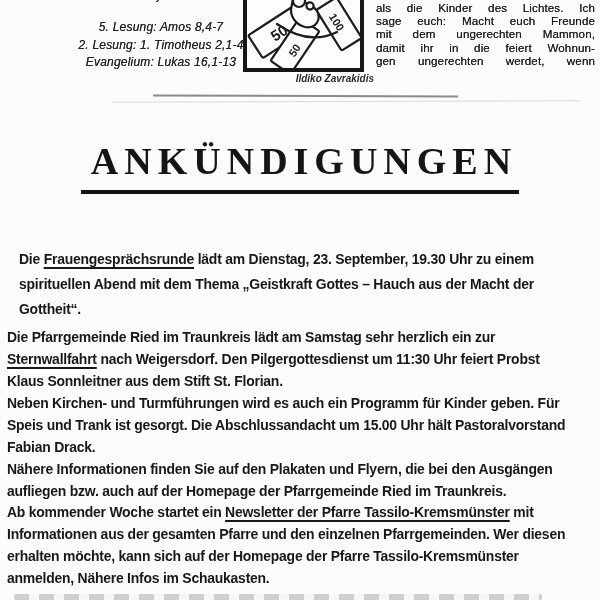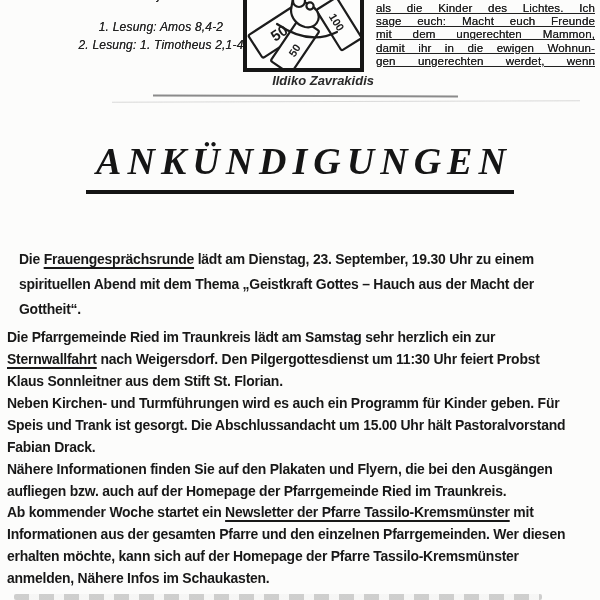--- a/index.html
+++ b/index.html
@@ -19,46 +19,46 @@
   .reading-item   { line-height:17.5px; letter-spacing:.2px; }
 
   
   .stamp-box {
     position:absolute; left:243px; top:-20px; width:113px; height:84px;
     border:4px solid #161616; background:#fdfdfc;
   }
   .stamp-box svg { display:block; width:100%; height:100%; }
   .stamp-caption {
     position:absolute; left:240px; top:73px; width:134px;
-    text-align:right; font-style:italic; font-weight:700; font-size:13px; color:#2a2a2a;
+    text-align:right; font-style:italic; font-weight:700; font-size:10px; color:#2a2a2a;
   }
 
   
   .quote {
     position:absolute; left:376px; top:1px; width:219px;
     font-size:11.6px; line-height:13.2px; color:#202020;
     text-shadow:0 0 .4px #333; letter-spacing:.1px;
   }
-  .q-line { text-align:justify; text-align-last:justify;text-decoration:underline; }
+  .q-line { text-align:justify; text-align-last:justify; }
   .q-line.last { text-align-last:left; }
   .end-mark {
     font-size:25px; font-weight:700; letter-spacing:-1px;
     vertical-align:-5px; line-height:0; padding-left:5px;
   }
 
   
   .divider       { position:absolute; left:153px; top:95px; width:305px; height:2px; background:#8b8b8b; transform:rotate(.15deg); }
   .divider-faint { position:absolute; left:112px; top:101px; width:468px; height:1px; background:#bdbdbd; opacity:.55; transform:rotate(-.2deg); }
 
   
   .heading-wrap { position:absolute; left:0; top:139px; width:600px; text-align:center; }
   .heading {
     display:inline-block; font-family:"Liberation Serif", serif;
     font-size:38px; font-weight:700; letter-spacing:6px;
-    padding:0 2px 7px 10px; border-bottom:4px solid #141414; color:#151515;font-style:italic;
+    padding:0 2px 7px 10px; border-bottom:4px solid #141414; color:#151515;
   }
 
   
   .announcements { position:absolute; left:7px; top:0; width:593px; height:600px; }
   .para { position:absolute; left:0; width:593px; font-weight:700; font-size:15px; letter-spacing:-.25px; color:#181818; }
   .para .line { white-space:nowrap; transform:scaleX(.93); transform-origin:0 50%; }
   .para:nth-child(1) { top:246px; line-height:25px;margin-left:12px; }
   .para:nth-child(2) { top:326px; line-height:22px; }
   .para:nth-child(3) { top:501px; line-height:22px; }
   .u { text-decoration:underline; text-decoration-thickness:1.5px; text-underline-offset:2.5px; }
@@ -71,22 +71,23 @@
   }
 </style>
 </head>
 <body>
 
 <div id="canvas">
 
   <div class="readings">
     <div class="readings-title">Lesejahr C</div>
     <div>
-        <div class="reading-item">1. Lesung: Amos 8,4-2</div>
+        <div class="reading-item">5. Lesung: Amos 8,4-7</div>
         <div class="reading-item">2. Lesung: 1. Timotheus 2,1-4</div>
+        <div class="reading-item">Evangelium: Lukas 16,1-13</div>
       </div>
   </div>
 
   <div class="stamp-box">
     <svg viewBox="0 0 113 84">
       <g fill="#fdfdfc" stroke="#1c1c1c" stroke-width="2.2" stroke-linecap="round" stroke-linejoin="round">
 
         <g transform="rotate(58 92 40)">
           <rect x="68" y="28" width="48" height="24" rx="2"></rect>
         </g>
@@ -111,21 +112,21 @@
         <text x="80" y="45" font-size="11" transform="rotate(58 92 40)">100</text>
       </g>
     </svg>
   </div>
   <div class="stamp-caption">Ildiko Zavrakidis</div>
 
   <div class="quote">
       <div class="q-line">als die Kinder des Lichtes. Ich</div>
       <div class="q-line">sage euch: Macht euch Freunde</div>
       <div class="q-line">mit dem ungerechten Mammon,</div>
-      <div class="q-line">damit ihr in die ewigen Wohnun-</div>
+      <div class="q-line">damit ihr in die feiert Wohnun-</div>
       <div class="q-line">gen ungerechten werdet, wenn</div>
     </div>
 
   <div class="divider"></div>
   <div class="divider-faint"></div>
 
   <div class="heading-wrap">
     <span class="heading">ANKÜNDIGUNGEN</span>
   </div>
 

